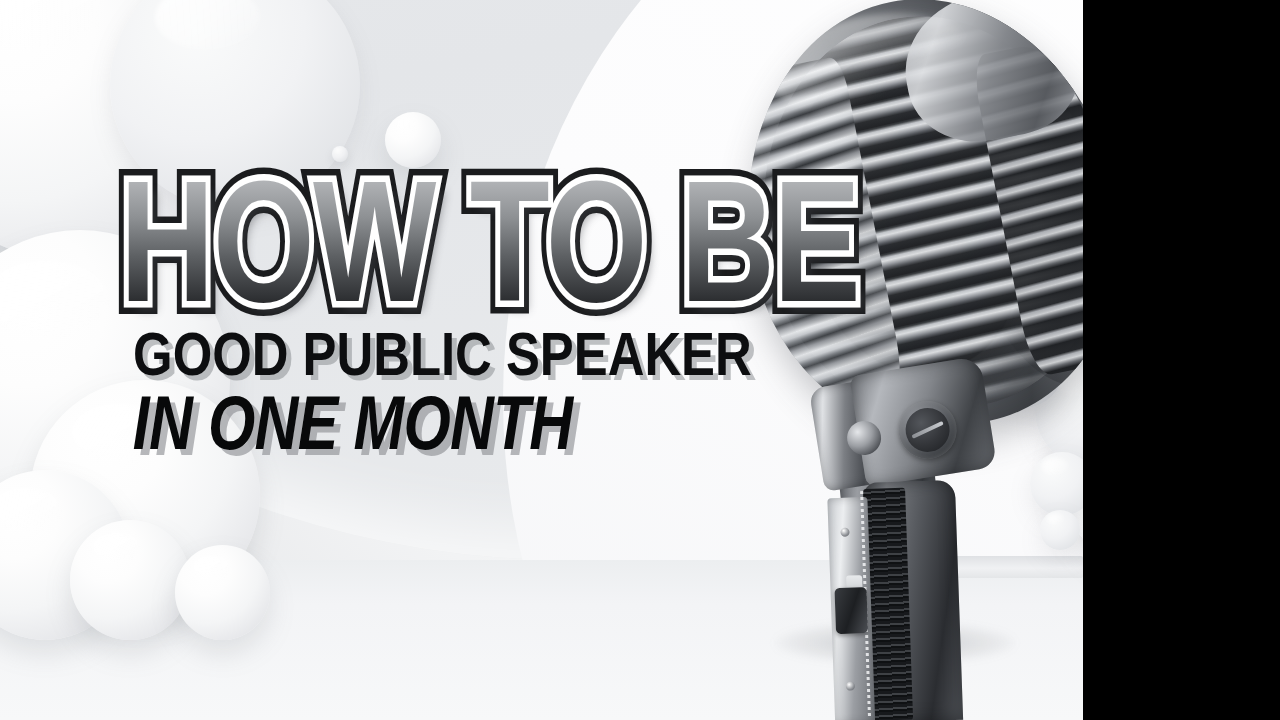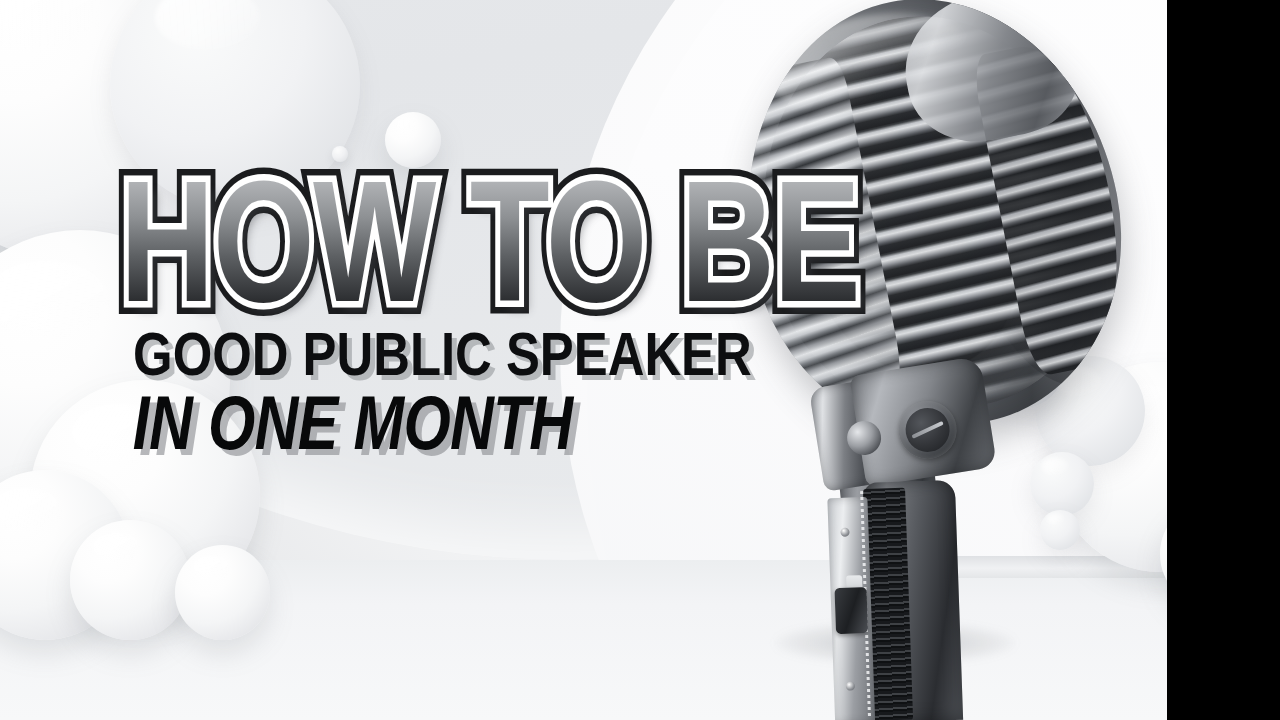--- a/index.html
+++ b/index.html
@@ -3,21 +3,21 @@
 <meta charset="utf-8">
 <title>How To Be Good Public Speaker In One Month</title>
 <style>
   html, body {
     margin: 0;
     padding: 0;
     background: #000;
   }
   #canvas {
     position: relative;
-    width: 1167px;
+    width: 1083px;
     height: 720px;
     overflow: hidden;
     font-family: "Liberation Sans", sans-serif;
     background: #e9eaec;
   }
 
   
   .bg-base {
     position: absolute;
     inset: 0;

